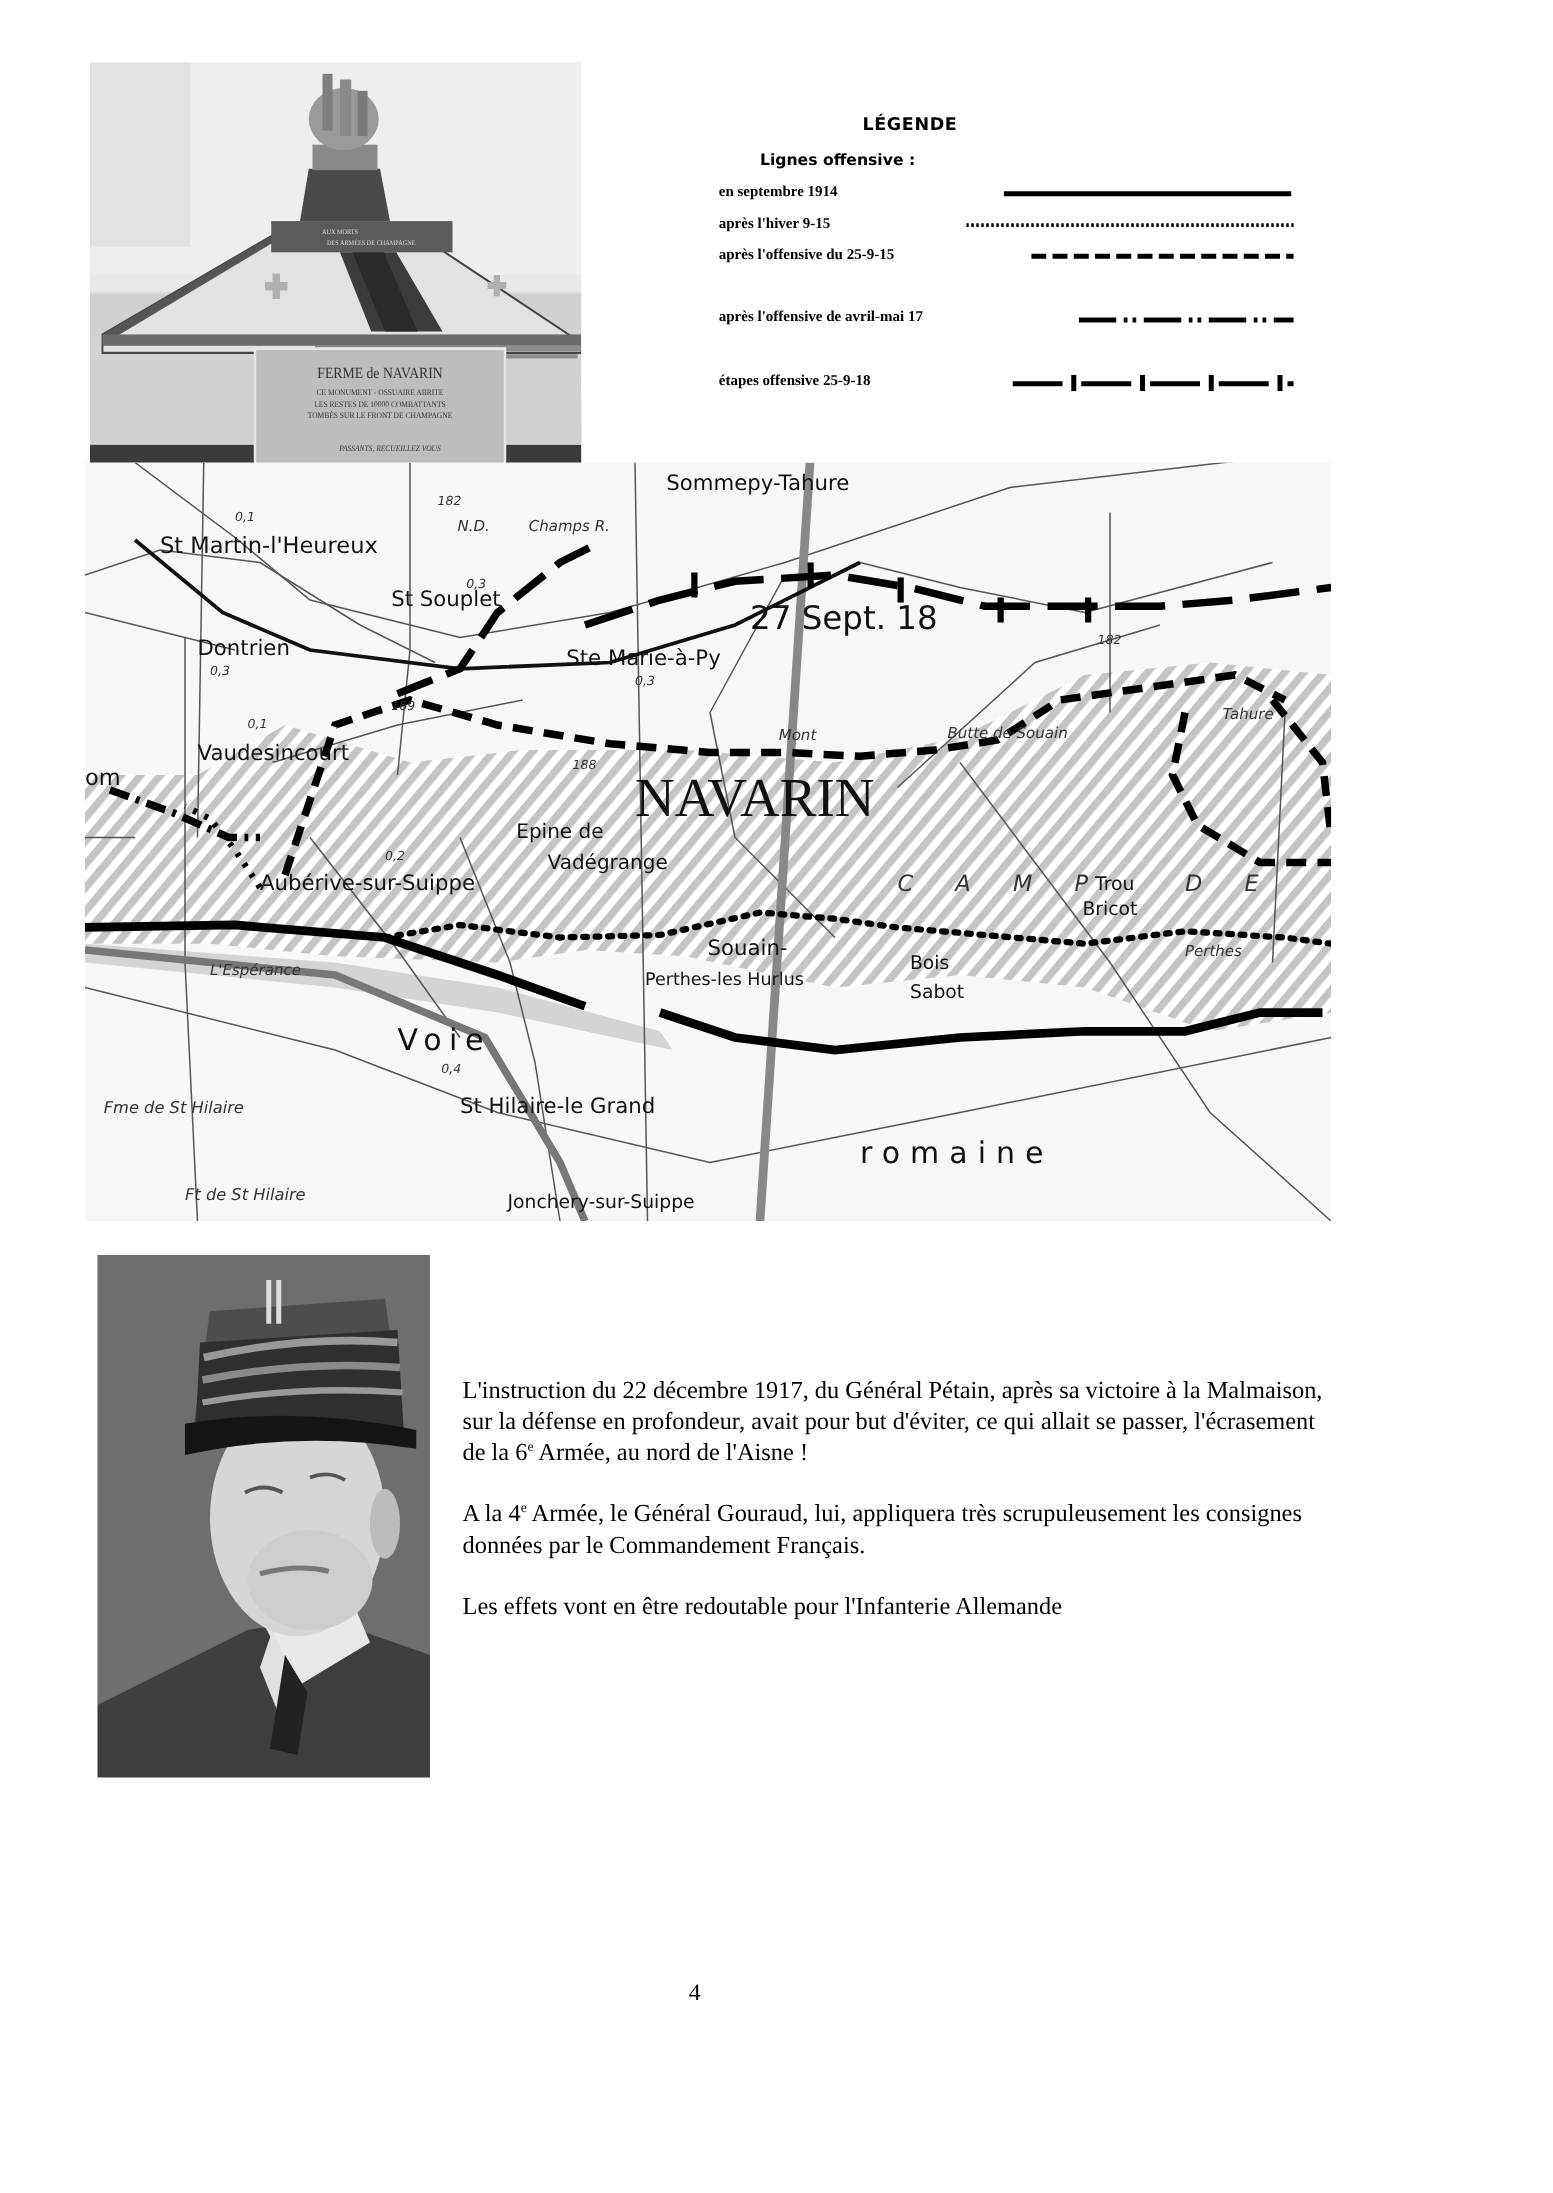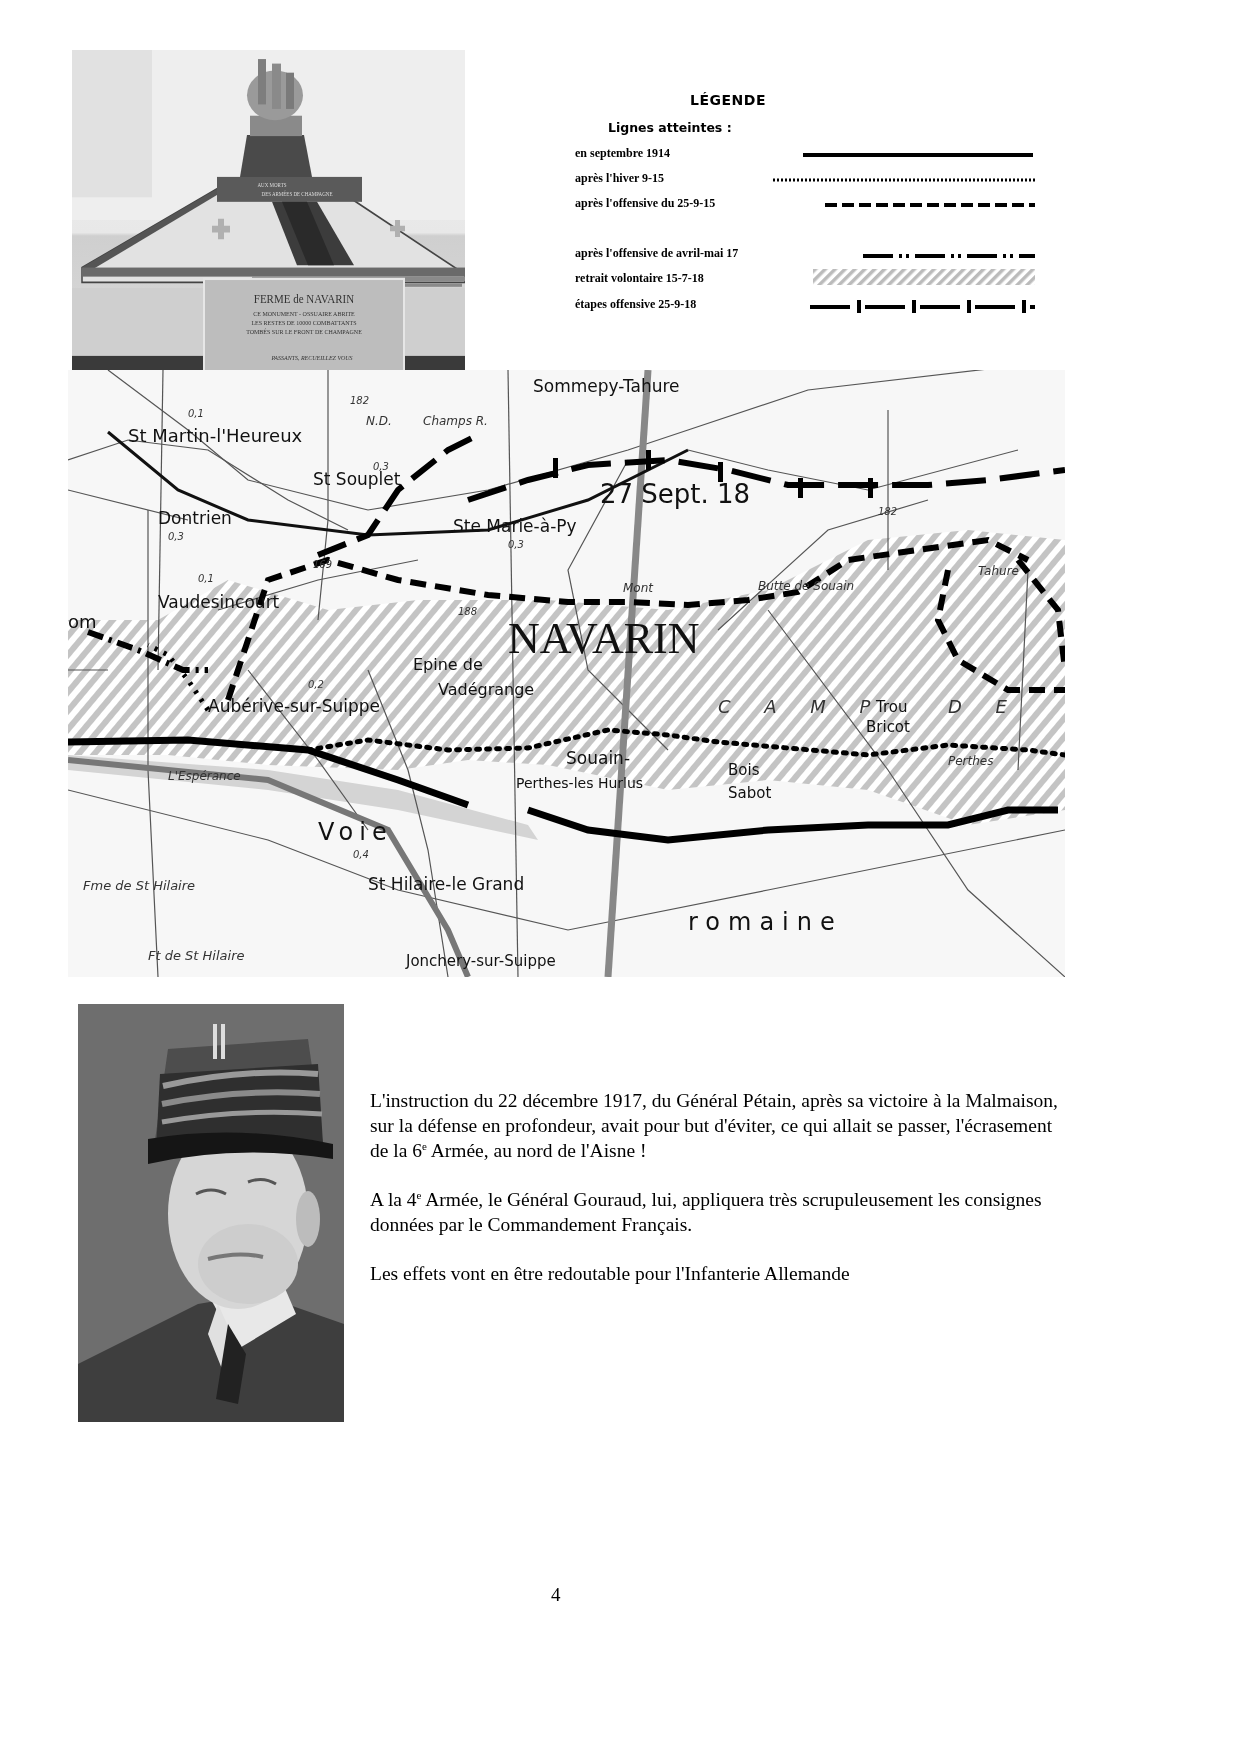--- a/index.html
+++ b/index.html
@@ -25,21 +25,21 @@
   .map-label { font-family: "DejaVu Sans", sans-serif; fill: #111; }
   .map-label-i { font-family: "DejaVu Sans", sans-serif; font-style: italic; fill: #333; }
   .map-big { font-family: "Liberation Serif", serif; fill: #111; }
 
   
   #portrait { left: 78px; top: 1004px; width: 266px; height: 418px; background: #6b6b6b; overflow: hidden; }
   #portrait svg { width: 100%; height: 100%; display: block; }
 
   
   #body-text { left: 370px; top: 1088px; width: 690px; font-size: 19.5px; line-height: 25px; }
-  #body-text p { margin: 0 0 24px 0; }
+  #body-text p { margin: 12px 0 24px 0; }
   sup { font-size: 11px; vertical-align: super; line-height: 0; }
 
   #page-number { left: 551px; top: 1584px; font-size: 19px; }
 </style>
 </head>
 <body>
 
 <div id="monument" class="abs">
   <svg viewBox="0 0 393 293" preserveAspectRatio="none">
     <rect x="0" y="0" width="393" height="150" fill="#eeeeee"></rect>
@@ -75,21 +75,21 @@
     <text class="plaque-text" x="232" y="223" font-size="11" text-anchor="middle">FERME de NAVARIN</text>
     <text class="plaque-text" x="232" y="235" font-size="6" text-anchor="middle">CE MONUMENT - OSSUAIRE ABRITE</text>
     <text class="plaque-text" x="232" y="243" font-size="6" text-anchor="middle">LES RESTES DE 10000 COMBATTANTS</text>
     <text class="plaque-text" x="232" y="251" font-size="6" text-anchor="middle">TOMBÉS SUR LE FRONT DE CHAMPAGNE</text>
     <text class="plaque-text" x="240" y="274" font-size="6" text-anchor="middle" font-style="italic">PASSANTS, RECUEILLEZ VOUS</text>
   </svg>
 </div>
 
 <div id="legend" class="abs">
   <div id="legend-title">LÉGENDE</div>
-  <div id="legend-subtitle">Lignes atteintes :</div>
+  <div id="legend-subtitle">Lignes offensive :</div>
 
   <div class="legend-row" style="top:62px">
     <span class="legend-label">en septembre 1914</span>
     <svg class="legend-sample" width="232" height="16">
         <line x1="0" y1="9" x2="230" y2="9" stroke="#000" stroke-width="4"></line>
       </svg>
   </div>
   <div class="legend-row" style="top:87px">
     <span class="legend-label">après l'hiver 9-15</span>
     <svg class="legend-sample" width="262" height="16">
@@ -100,32 +100,20 @@
     <span class="legend-label">après l'offensive du 25-9-15</span>
     <svg class="legend-sample" width="210" height="16">
         <line x1="0" y1="9" x2="210" y2="9" stroke="#000" stroke-width="4" stroke-dasharray="12 5"></line>
       </svg>
   </div>
   <div class="legend-row" style="top:162px">
     <span class="legend-label">après l'offensive de avril-mai 17</span>
     <svg class="legend-sample" width="172" height="16">
         <line x1="0" y1="10" x2="172" y2="10" stroke="#000" stroke-width="4" stroke-dasharray="30 6 3 4 3 6"></line>
       </svg>
-  </div>
-  <div class="legend-row" style="top:187px">
-    <span class="legend-label">retrait volontaire 15-7-18</span>
-    <svg class="legend-sample" width="222" height="20" style="top:2px">
-      <defs>
-          <pattern id="lhatch" width="7" height="7" patternUnits="userSpaceOnUse" patternTransform="rotate(45)">
-            <rect width="7" height="7" fill="#fff"></rect>
-            <rect width="3.5" height="7" fill="#bbb"></rect>
-          </pattern>
-        </defs>
-      <rect x="0" y="0" width="222" height="20" fill="url(#lhatch)"></rect>
-    </svg>
   </div>
   <div class="legend-row" style="top:213px">
     <span class="legend-label">étapes offensive 25-9-18</span>
     <svg class="legend-sample" width="225" height="18">
       <line x1="0" y1="10" x2="225" y2="10" stroke="#000" stroke-width="4" stroke-dasharray="40 15"></line>
       <rect x="47" y="3" width="4" height="13" fill="#000"></rect>
         <rect x="102" y="3" width="4" height="13" fill="#000"></rect>
         <rect x="157" y="3" width="4" height="13" fill="#000"></rect>
         <rect x="212" y="3" width="4" height="13" fill="#000"></rect>
     </svg>

